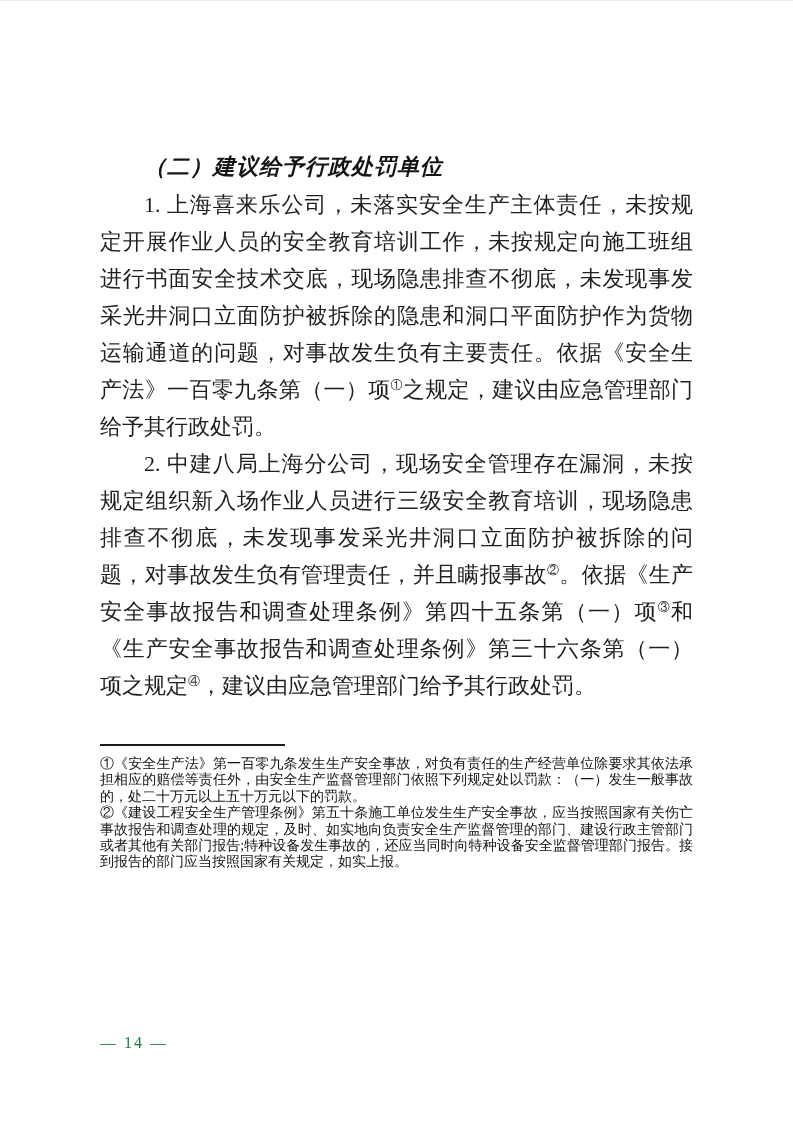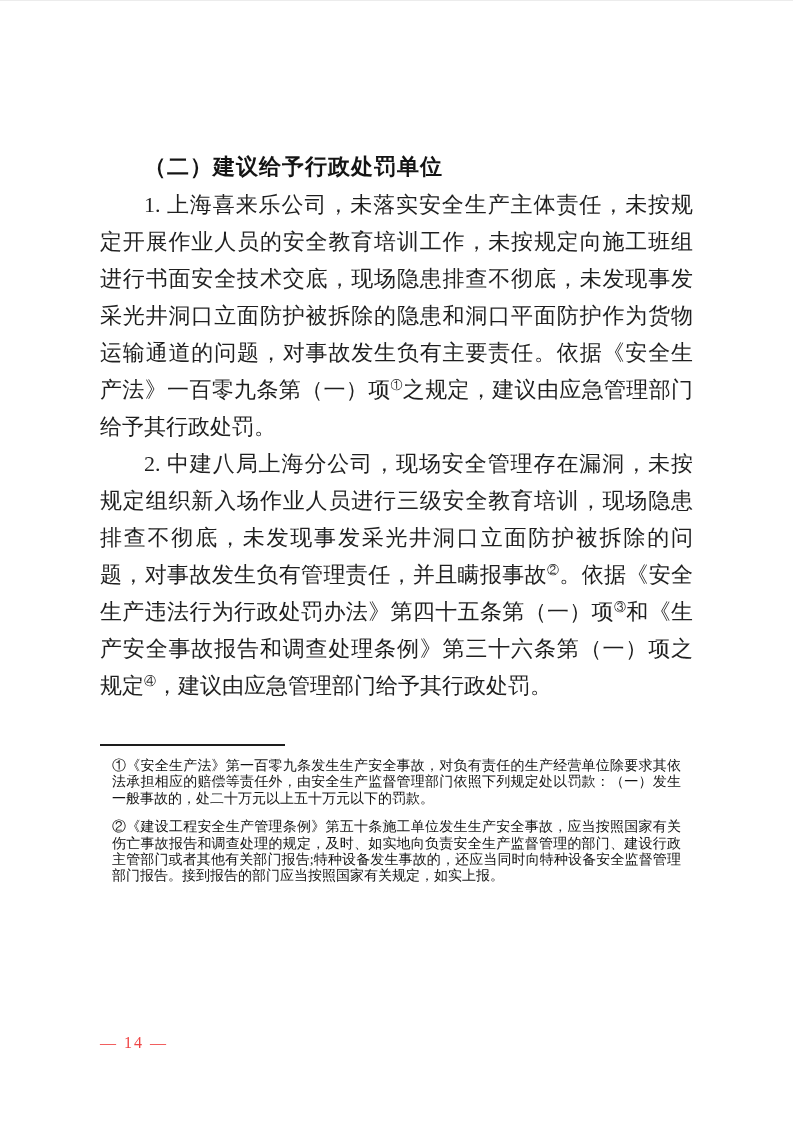--- a/index.html
+++ b/index.html
@@ -25,20 +25,21 @@
     width: 593px;
   }
   .doc-heading {
     margin: 0;
     font-size: 22px;
     font-weight: 700;
     line-height: 38px;
     text-indent: 44px;
     color: #141414;
     letter-spacing: 1px;
+    font-style: italic;
   }
   .body-para {
     margin: 0;
     font-size: 22px;
     line-height: 37px;
     text-indent: 44px;
     text-align: justify;
     color: #1f1f1f;
   }
   sup.ref {
@@ -52,43 +53,43 @@
     border-top: 2px solid #1d1d1d;
     margin: 40px 0 10px 0;
   }
   .footnotes {
     font-size: 14px;
     line-height: 16.4px;
     text-align: justify;
     color: #121212;
   }
   .footnotes p {
-    margin: 12px;
+    margin: 0;
   }
   .page-number {
     position: absolute;
     left: 100px;
     top: 1032px;
     font-size: 16px;
     line-height: 20px;
-    color: #ef4444;
+    color: #15803d;
     letter-spacing: 2px;
   }
 </style>
 </head>
 <body>
 
 <div class="page">
   <div class="content">
 
     <h2 class="doc-heading">（二）建议给予行政处罚单位</h2>
 
     <p class="body-para"><span>1. 上海喜来乐公司，未落实安全生产主体责任，未按规定开展作业人员的安全教育培训工作，未按规定向施工班组进行书面安全技术交底，现场隐患排查不彻底，未发现事发采光井洞口立面防护被拆除的隐患和洞口平面防护作为货物运输通道的问题，对事故发生负有主要责任。依据《安全生产法》一百零九条第（一）项</span><sup class="ref">①</sup><span>之规定，建议由应急管理部门给予其行政处罚。</span></p>
 
-    <p class="body-para"><span>2. 中建八局上海分公司，现场安全管理存在漏洞，未按规定组织新入场作业人员进行三级安全教育培训，现场隐患排查不彻底，未发现事发采光井洞口立面防护被拆除的问题，对事故发生负有管理责任，并且瞒报事故</span><sup class="ref">②</sup><span>。依据《安全生产违法行为行政处罚办法》第四十五条第（一）项</span><sup class="ref">③</sup><span>和《生产安全事故报告和调查处理条例》第三十六条第（一）项之规定</span><sup class="ref">④</sup><span>，建议由应急管理部门给予其行政处罚。</span></p>
+    <p class="body-para"><span>2. 中建八局上海分公司，现场安全管理存在漏洞，未按规定组织新入场作业人员进行三级安全教育培训，现场隐患排查不彻底，未发现事发采光井洞口立面防护被拆除的问题，对事故发生负有管理责任，并且瞒报事故</span><sup class="ref">②</sup><span>。依据《生产安全事故报告和调查处理条例》第四十五条第（一）项</span><sup class="ref">③</sup><span>和《生产安全事故报告和调查处理条例》第三十六条第（一）项之规定</span><sup class="ref">④</sup><span>，建议由应急管理部门给予其行政处罚。</span></p>
 
     <div class="fn-sep"></div>
 
     <div class="footnotes">
       <p>①《安全生产法》第一百零九条发生生产安全事故，对负有责任的生产经营单位除要求其依法承担相应的赔偿等责任外，由安全生产监督管理部门依照下列规定处以罚款：（一）发生一般事故的，处二十万元以上五十万元以下的罚款。</p>
       <p>②《建设工程安全生产管理条例》第五十条施工单位发生生产安全事故，应当按照国家有关伤亡事故报告和调查处理的规定，及时、如实地向负责安全生产监督管理的部门、建设行政主管部门或者其他有关部门报告;特种设备发生事故的，还应当同时向特种设备安全监督管理部门报告。接到报告的部门应当按照国家有关规定，如实上报。</p>
     </div>
 
   </div>
 

